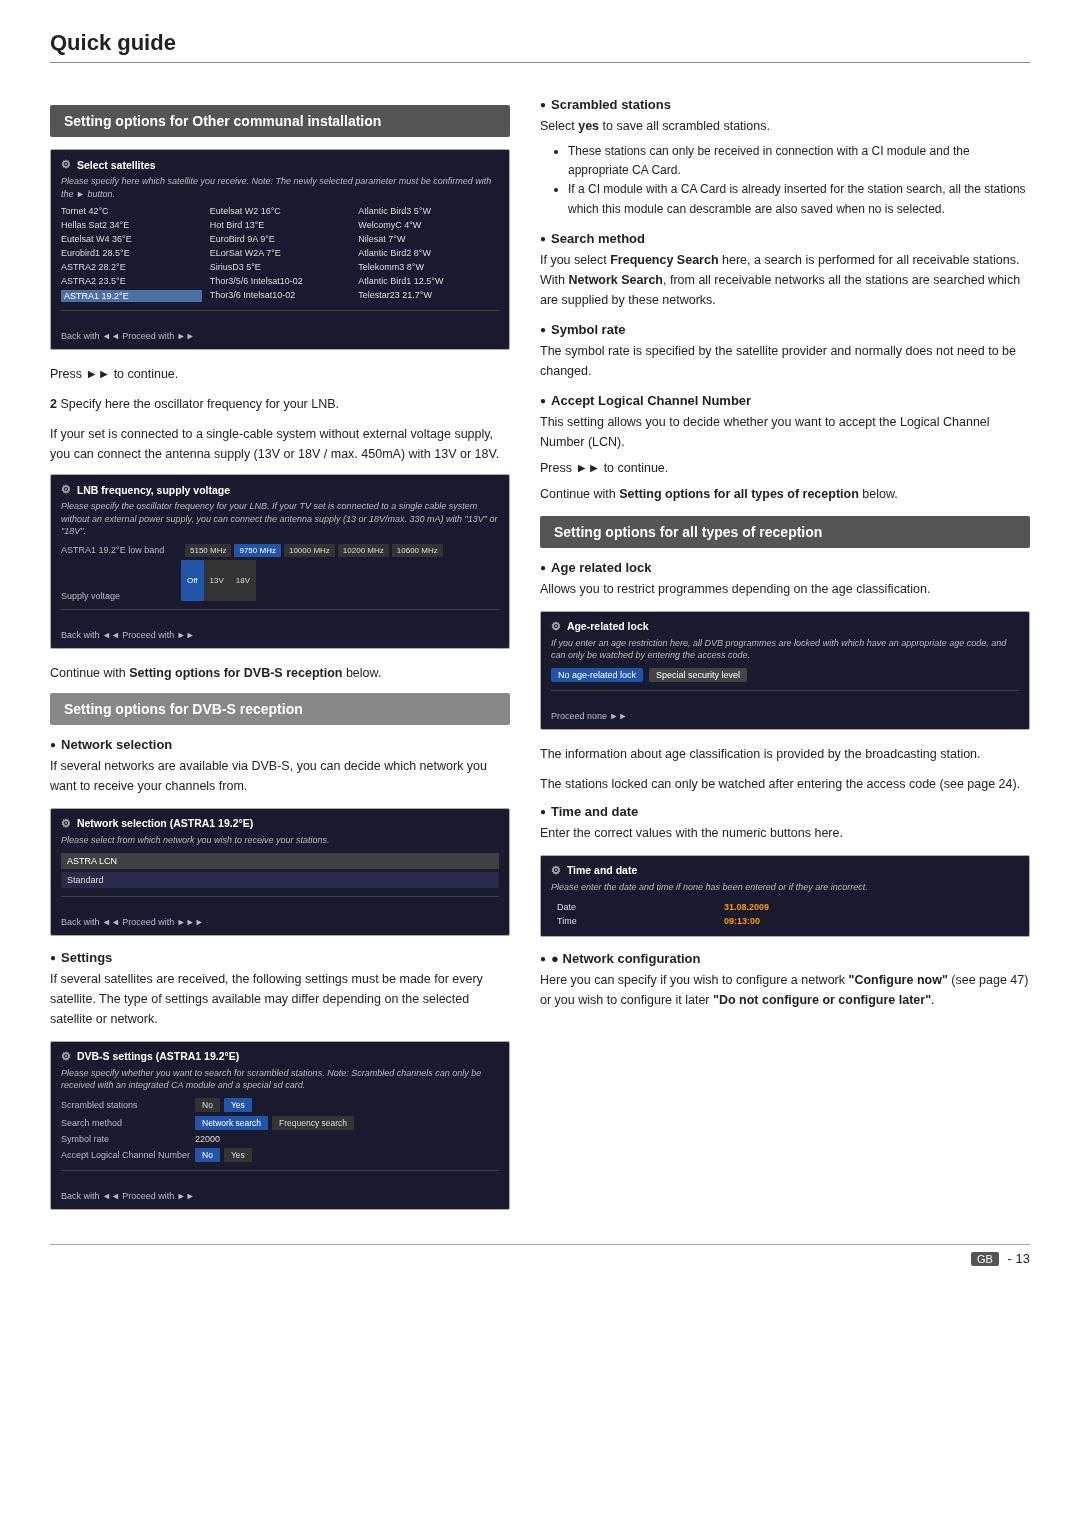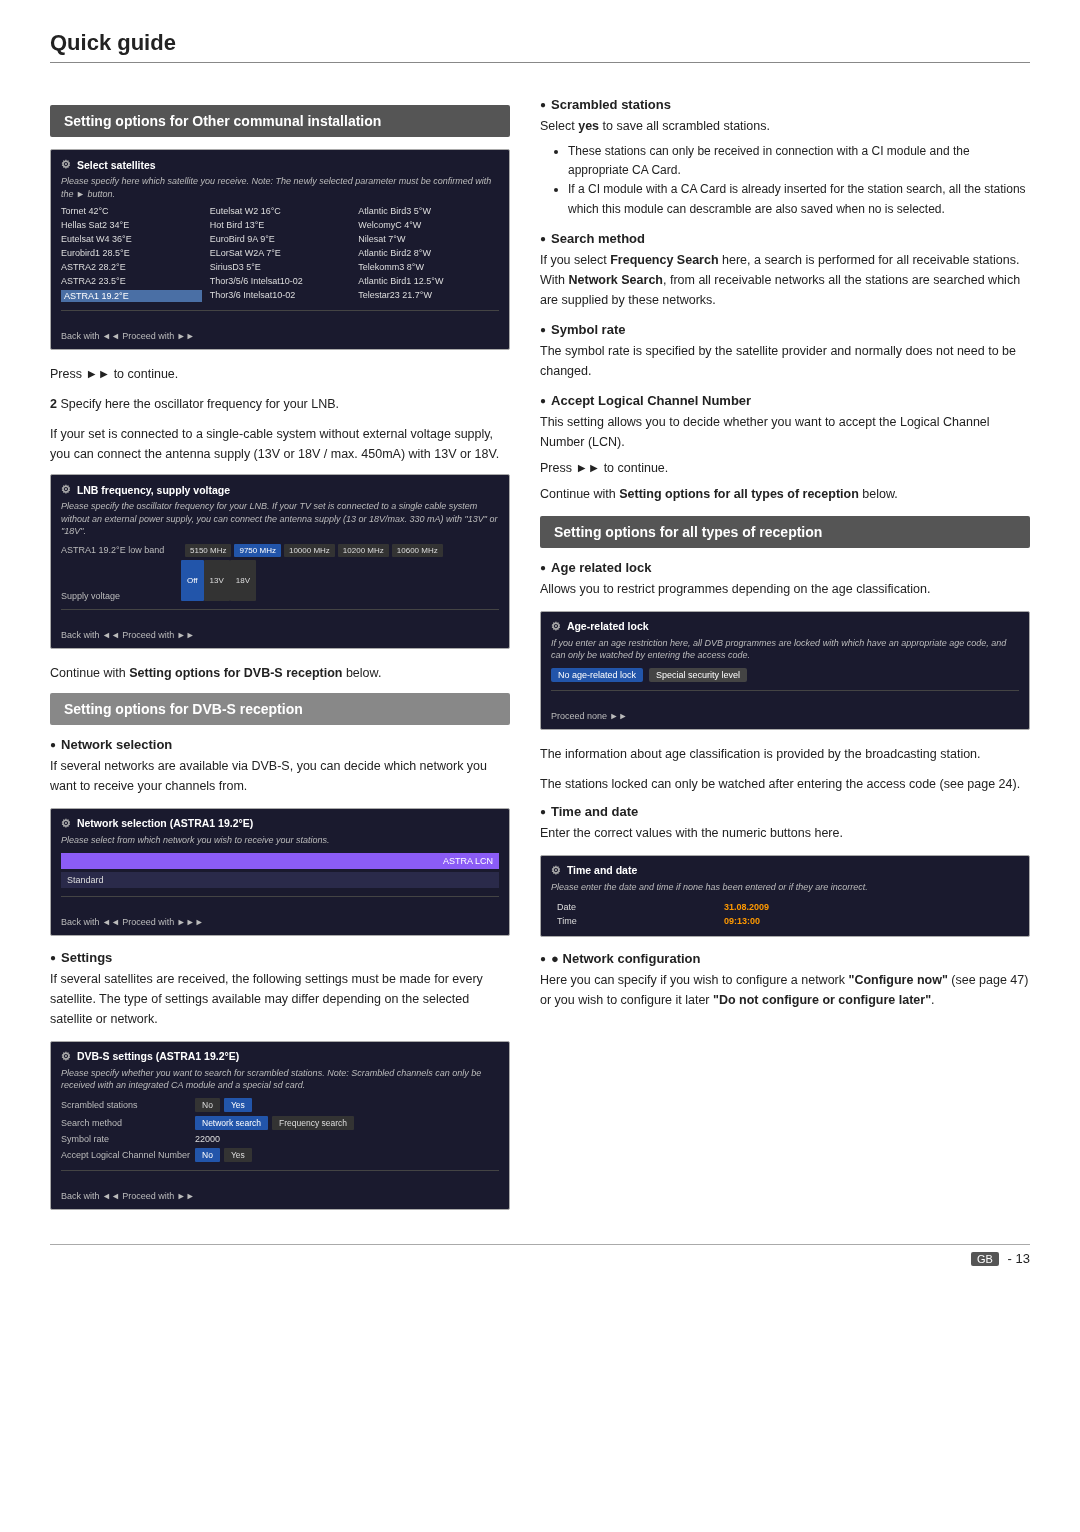--- a/index.html
+++ b/index.html
@@ -173,23 +173,22 @@
       color: #fff;
     }
     .network-box .net-item {
       background: #2a2a4a;
       color: #ddd;
       padding: 3px 6px;
       font-size: 9px;
       margin-bottom: 3px;
     }
     .network-box .net-item.active {
-      background: #8b5cf6;
-      color: #fff;
-      text-align: right;
+      background: #404040;
+      color: #fff;
     }
     .body-text {
       font-size: 12.5px;
       line-height: 1.6;
       margin-bottom: 10px;
     }
     .bullet-section {
       margin-bottom: 12px;
     }
     .bullet-title {

